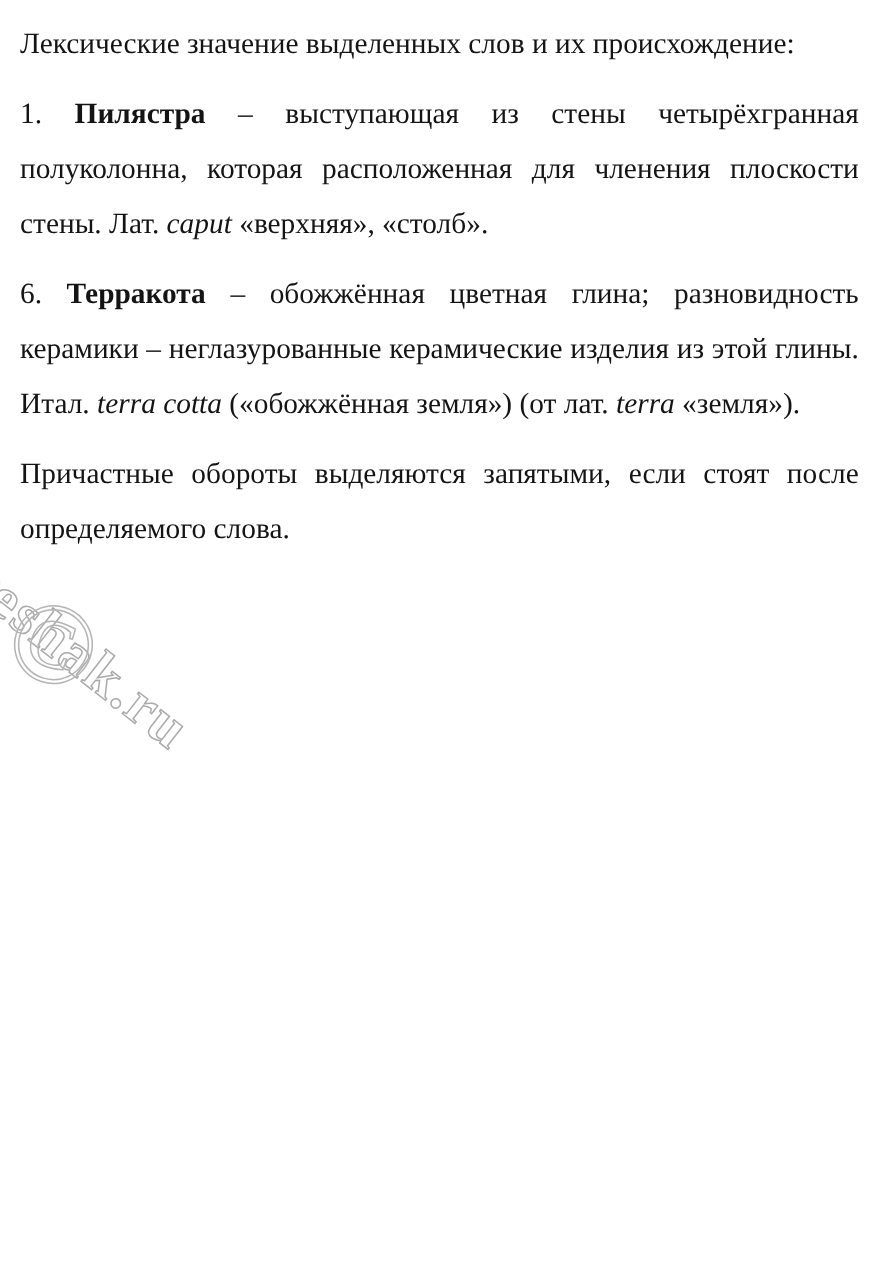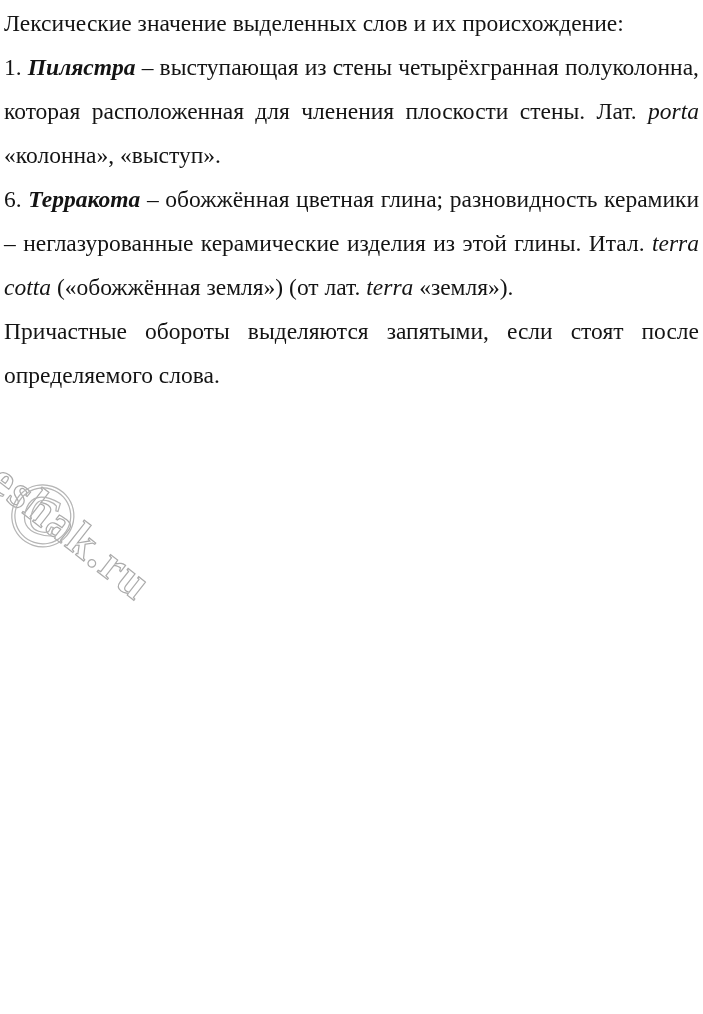--- a/index.html
+++ b/index.html
@@ -15,28 +15,28 @@
     font-family: "Liberation Serif", serif;
     color: #141414;
   }
   .page {
     position: relative;
     width: 695px;
     padding: 1px 4px 0 4px;
     z-index: 1;
   }
   .page p {
-    margin: 0;
+    margin: 12px;
     font-size: 23.5px;
     line-height: 44px;
     text-align: justify;
     text-justify: inter-word;
   }
   .seg-normal { font-style: normal; font-weight: normal; }
-  .seg-term   { font-style: italic; font-weight: bold; }
+  .seg-term   { font-weight: bold; }
   .seg-latin  { font-style: italic; font-weight: normal; }
   .seg-participle {
     text-decoration-line: underline;
     text-decoration-style: wavy;
     text-decoration-thickness: 1px;
     text-underline-offset: 8px;
     text-decoration-color: #141414;
   }
   .seg-participle > .solid {
     text-decoration-line: underline;
@@ -74,16 +74,16 @@
   }
 </style>
 </head>
 <body>
 
 <div class="watermark watermark-text">reshak.ru</div>
 <div class="watermark watermark-symbol">©</div>
 
 <div class="page">
     <p><span class="seg-normal">Лексические значение выделенных слов и их происхождение:</span></p>
-    <p><span class="seg-normal">1. </span><span class="seg-term">Пилястра</span><span class="seg-normal"> – выступающая из стены четырёхгранная полуколонна, которая расположенная для членения плоскости стены. Лат. </span><span class="seg-latin">porta</span><span class="seg-normal"> «колонна», «выступ».</span></p>
+    <p><span class="seg-normal">1. </span><span class="seg-term">Пилястра</span><span class="seg-normal"> – выступающая из стены четырёхгранная полуколонна, которая расположенная для членения плоскости стены. Лат. </span><span class="seg-latin">caput</span><span class="seg-normal"> «верхняя», «столб».</span></p>
     <p><span class="seg-normal">6. </span><span class="seg-term">Терракота</span><span class="seg-normal"> – обожжённая цветная глина; разновидность керамики – неглазурованные керамические изделия из этой глины. Итал. </span><span class="seg-latin">terra cotta</span><span class="seg-normal"> («обожжённая земля») (от лат. </span><span class="seg-latin">terra</span><span class="seg-normal"> «земля»).</span></p>
     <p><span class="seg-normal">Причастные обороты выделяются запятыми, если стоят после определяемого слова.</span></p>
   </div>
 
 </body></html>

